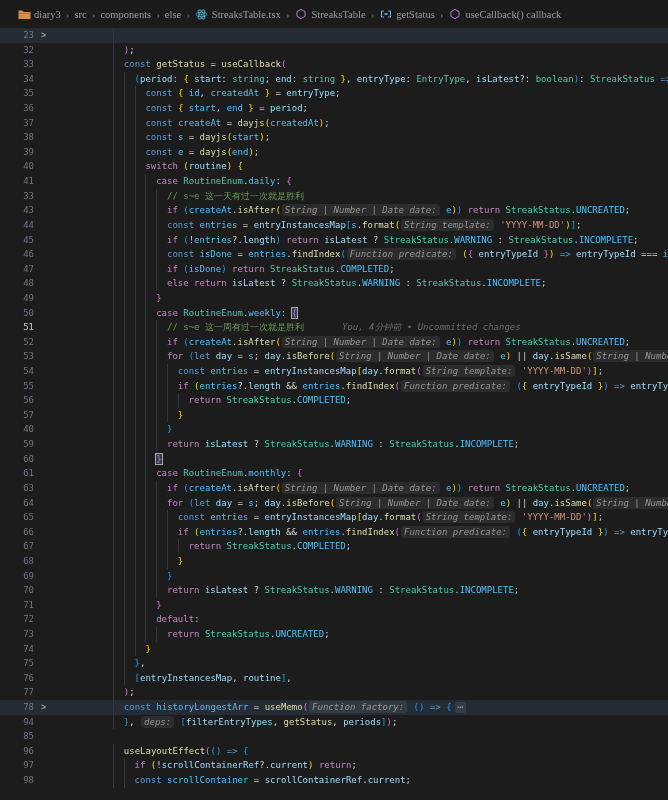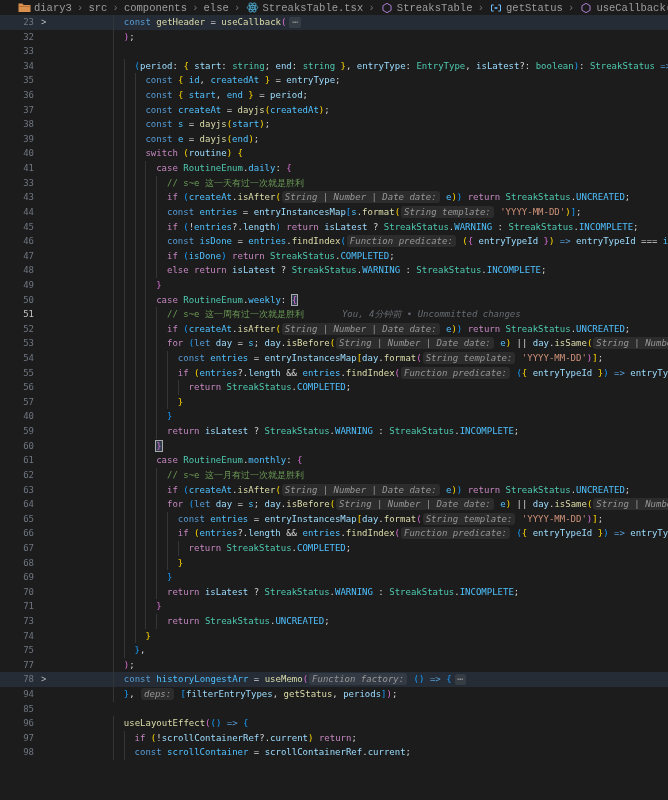--- a/index.html
+++ b/index.html
@@ -4,23 +4,23 @@
 <style>
   * { box-sizing: border-box; }
   html,body { margin:0; padding:0; }
   body {
     width:668px; height:800px; overflow:hidden;
     background:#1c1c1c;
     font-family:"DejaVu Sans Mono", monospace;
   }
   
   .breadcrumbs {
-    height:15px; display:flex; align-items:center;
+    height:28px; display:flex; align-items:center;
     padding-left:17px; background:#1b1b1b;
-    font-family:Liberation Mono, monospace;
+    font-family:Liberation Serif, serif;
     font-size:10.5px; color:#9d9d9d; white-space:nowrap;
   }
   .bc-item { display:inline-flex; align-items:center; cursor:pointer; }
   .bc-sep { color:#6f6f6f; margin:0 5px; font-size:11px; }
   .icon { display:inline-flex; width:14px; height:14px; align-items:center; justify-content:center; margin-right:3px; }
   .icon svg { display:block; }
   
   .code-area { position:relative; }
   .line { position:relative; height:14.62px; line-height:14.62px; white-space:pre; font-size:9px; color:#d4d4d4; }
   .line.hl { background:rgba(84,126,177,0.17); }
@@ -123,23 +123,23 @@
     <span class="bc-item">
       <span class="icon">
         <svg width="12" height="12" viewBox="0 0 16 16">
           <path d="M8 1.8 L13.4 4.9 V11.1 L8 14.2 L2.6 11.1 V4.9 Z" fill="none" stroke="#b180d7" stroke-width="1.3"></path>
         </svg>
       </span>
       <span>useCallback() callback</span>
     </span>
   </div>
 <div class="code-area">
-    <div class="line hl"><span class="num">23</span><span class="chev">&gt;</span><span class="g" style="left: 113px;"></span><span class="code" style="padding-left: 10.8px;"><span class="tk-decl">const </span><span class="tk-fn">getHeader</span><span class="tk-pun"> = </span><span class="tk-fn">useCallback</span><span class="tk-b2">(</span><span class="tk-fold">⋯</span></span></div>
+    <div class="line hl"><span class="num">23</span><span class="chev">&gt;</span><span class="g" style="left: 113px;"></span></div>
     <div class="line"><span class="num">32</span><span class="g" style="left: 113px;"></span><span class="code" style="padding-left: 10.8px;"><span class="tk-b2">)</span><span class="tk-pun">;</span></span></div>
-    <div class="line"><span class="num">33</span><span class="g" style="left: 113px;"></span></div>
+    <div class="line"><span class="num">33</span><span class="g" style="left: 113px;"></span><span class="code" style="padding-left: 10.8px;"><span class="tk-decl">const </span><span class="tk-fn">getStatus</span><span class="tk-pun"> = </span><span class="tk-fn">useCallback</span><span class="tk-b2">(</span></span></div>
     <div class="line"><span class="num">34</span><span class="g" style="left: 113px;"></span><span class="g" style="left: 123.8px;"></span><span class="code" style="padding-left: 21.6px;"><span class="tk-b3">(</span><span class="tk-var">period</span><span class="tk-pun">: </span><span class="tk-b1">{</span><span class="tk-pun"> </span><span class="tk-var">start</span><span class="tk-pun">: </span><span class="tk-type">string</span><span class="tk-pun">; </span><span class="tk-var">end</span><span class="tk-pun">: </span><span class="tk-type">string</span><span class="tk-pun"> </span><span class="tk-b1">}</span><span class="tk-pun">, </span><span class="tk-var">entryType</span><span class="tk-pun">: </span><span class="tk-type">EntryType</span><span class="tk-pun">, </span><span class="tk-var">isLatest</span><span class="tk-pun">?: </span><span class="tk-type">boolean</span><span class="tk-b3">)</span><span class="tk-pun">: </span><span class="tk-type">StreakStatus</span><span class="tk-pun"> </span><span class="tk-op">=&gt;</span></span></div>
     <div class="line"><span class="num">35</span><span class="g" style="left: 113px;"></span><span class="g" style="left: 123.8px;"></span><span class="g" style="left: 134.6px;"></span><span class="code" style="padding-left: 32.4px;"><span class="tk-decl">const </span><span class="tk-b1">{</span><span class="tk-cvar"> id</span><span class="tk-pun">,</span><span class="tk-cvar"> createdAt </span><span class="tk-b1">}</span><span class="tk-pun"> = </span><span class="tk-var">entryType</span><span class="tk-pun">;</span></span></div>
     <div class="line"><span class="num">36</span><span class="g" style="left: 113px;"></span><span class="g" style="left: 123.8px;"></span><span class="g" style="left: 134.6px;"></span><span class="code" style="padding-left: 32.4px;"><span class="tk-decl">const </span><span class="tk-b1">{</span><span class="tk-cvar"> start</span><span class="tk-pun">,</span><span class="tk-cvar"> end </span><span class="tk-b1">}</span><span class="tk-pun"> = </span><span class="tk-var">period</span><span class="tk-pun">;</span></span></div>
     <div class="line"><span class="num">37</span><span class="g" style="left: 113px;"></span><span class="g" style="left: 123.8px;"></span><span class="g" style="left: 134.6px;"></span><span class="code" style="padding-left: 32.4px;"><span class="tk-decl">const </span><span class="tk-cvar">createAt</span><span class="tk-pun"> = </span><span class="tk-fn">dayjs</span><span class="tk-b1">(</span><span class="tk-cvar">createdAt</span><span class="tk-b1">)</span><span class="tk-pun">;</span></span></div>
     <div class="line"><span class="num">38</span><span class="g" style="left: 113px;"></span><span class="g" style="left: 123.8px;"></span><span class="g" style="left: 134.6px;"></span><span class="code" style="padding-left: 32.4px;"><span class="tk-decl">const </span><span class="tk-cvar">s</span><span class="tk-pun"> = </span><span class="tk-fn">dayjs</span><span class="tk-b1">(</span><span class="tk-cvar">start</span><span class="tk-b1">)</span><span class="tk-pun">;</span></span></div>
     <div class="line"><span class="num">39</span><span class="g" style="left: 113px;"></span><span class="g" style="left: 123.8px;"></span><span class="g" style="left: 134.6px;"></span><span class="code" style="padding-left: 32.4px;"><span class="tk-decl">const </span><span class="tk-cvar">e</span><span class="tk-pun"> = </span><span class="tk-fn">dayjs</span><span class="tk-b1">(</span><span class="tk-cvar">end</span><span class="tk-b1">)</span><span class="tk-pun">;</span></span></div>
     <div class="line"><span class="num">40</span><span class="g" style="left: 113px;"></span><span class="g" style="left: 123.8px;"></span><span class="g" style="left: 134.6px;"></span><span class="code" style="padding-left: 32.4px;"><span class="tk-kw">switch</span><span class="tk-pun"> </span><span class="tk-b1">(</span><span class="tk-var">routine</span><span class="tk-b1">)</span><span class="tk-pun"> </span><span class="tk-b1">{</span></span></div>
     <div class="line"><span class="num">41</span><span class="g" style="left: 113px;"></span><span class="g" style="left: 123.8px;"></span><span class="g" style="left: 134.6px;"></span><span class="g" style="left: 145.4px;"></span><span class="code" style="padding-left: 43.2px;"><span class="tk-kw">case</span><span class="tk-pun"> </span><span class="tk-type">RoutineEnum</span><span class="tk-pun">.</span><span class="tk-cvar">daily</span><span class="tk-pun">: </span><span class="tk-b2">{</span></span></div>
     <div class="line"><span class="num">33</span><span class="g" style="left: 113px;"></span><span class="g" style="left: 123.8px;"></span><span class="g" style="left: 134.6px;"></span><span class="g" style="left: 145.4px;"></span><span class="g" style="left: 156.2px;"></span><span class="code" style="padding-left: 54px;"><span class="tk-com">// s~e 这一天有过一次就是胜利</span></span></div>
     <div class="line"><span class="num">43</span><span class="g" style="left: 113px;"></span><span class="g" style="left: 123.8px;"></span><span class="g" style="left: 134.6px;"></span><span class="g" style="left: 145.4px;"></span><span class="g" style="left: 156.2px;"></span><span class="code" style="padding-left: 54px;"><span class="tk-kw">if</span><span class="tk-pun"> </span><span class="tk-b3">(</span><span class="tk-cvar">createAt</span><span class="tk-pun">.</span><span class="tk-fn">isAfter</span><span class="tk-b1">(</span><span class="tk-inlay">String | Number | Date date:</span><span class="tk-pun"> </span><span class="tk-cvar">e</span><span class="tk-b1">)</span><span class="tk-b3">)</span><span class="tk-pun"> </span><span class="tk-kw">return</span><span class="tk-pun"> </span><span class="tk-type">StreakStatus</span><span class="tk-pun">.</span><span class="tk-cvar">UNCREATED</span><span class="tk-pun">;</span></span></div>
@@ -154,33 +154,34 @@
     <div class="line"><span class="num">52</span><span class="g" style="left: 113px;"></span><span class="g" style="left: 123.8px;"></span><span class="g" style="left: 134.6px;"></span><span class="g" style="left: 145.4px;"></span><span class="g" style="left: 156.2px;"></span><span class="code" style="padding-left: 54px;"><span class="tk-kw">if</span><span class="tk-pun"> </span><span class="tk-b3">(</span><span class="tk-cvar">createAt</span><span class="tk-pun">.</span><span class="tk-fn">isAfter</span><span class="tk-b1">(</span><span class="tk-inlay">String | Number | Date date:</span><span class="tk-pun"> </span><span class="tk-cvar">e</span><span class="tk-b1">)</span><span class="tk-b3">)</span><span class="tk-pun"> </span><span class="tk-kw">return</span><span class="tk-pun"> </span><span class="tk-type">StreakStatus</span><span class="tk-pun">.</span><span class="tk-cvar">UNCREATED</span><span class="tk-pun">;</span></span></div>
     <div class="line"><span class="num">53</span><span class="g" style="left: 113px;"></span><span class="g" style="left: 123.8px;"></span><span class="g" style="left: 134.6px;"></span><span class="g" style="left: 145.4px;"></span><span class="g" style="left: 156.2px;"></span><span class="code" style="padding-left: 54px;"><span class="tk-kw">for</span><span class="tk-pun"> </span><span class="tk-b3">(</span><span class="tk-decl">let </span><span class="tk-var">day</span><span class="tk-pun"> = </span><span class="tk-cvar">s</span><span class="tk-pun">; </span><span class="tk-var">day</span><span class="tk-pun">.</span><span class="tk-fn">isBefore</span><span class="tk-b1">(</span><span class="tk-inlay">String | Number | Date date:</span><span class="tk-pun"> </span><span class="tk-cvar">e</span><span class="tk-b1">)</span><span class="tk-pun"> || </span><span class="tk-var">day</span><span class="tk-pun">.</span><span class="tk-fn">isSame</span><span class="tk-b1">(</span><span class="tk-inlay">String | Number</span></span></div>
     <div class="line"><span class="num">54</span><span class="g" style="left: 113px;"></span><span class="g" style="left: 123.8px;"></span><span class="g" style="left: 134.6px;"></span><span class="g" style="left: 145.4px;"></span><span class="g" style="left: 156.2px;"></span><span class="g" style="left: 167px;"></span><span class="code" style="padding-left: 64.8px;"><span class="tk-decl">const </span><span class="tk-cvar">entries</span><span class="tk-pun"> = </span><span class="tk-var">entryInstancesMap</span><span class="tk-b1">[</span><span class="tk-var">day</span><span class="tk-pun">.</span><span class="tk-fn">format</span><span class="tk-b2">(</span><span class="tk-inlay">String template:</span><span class="tk-pun"> </span><span class="tk-str">'YYYY-MM-DD'</span><span class="tk-b2">)</span><span class="tk-b1">]</span><span class="tk-pun">;</span></span></div>
     <div class="line"><span class="num">55</span><span class="g" style="left: 113px;"></span><span class="g" style="left: 123.8px;"></span><span class="g" style="left: 134.6px;"></span><span class="g" style="left: 145.4px;"></span><span class="g" style="left: 156.2px;"></span><span class="g" style="left: 167px;"></span><span class="code" style="padding-left: 64.8px;"><span class="tk-kw">if</span><span class="tk-pun"> </span><span class="tk-b1">(</span><span class="tk-cvar">entries</span><span class="tk-pun">?.</span><span class="tk-var">length</span><span class="tk-pun"> &amp;&amp; </span><span class="tk-cvar">entries</span><span class="tk-pun">.</span><span class="tk-fn">findIndex</span><span class="tk-b2">(</span><span class="tk-inlay">Function predicate:</span><span class="tk-pun"> </span><span class="tk-b3">(</span><span class="tk-b1">{</span><span class="tk-var"> entryTypeId </span><span class="tk-b1">}</span><span class="tk-b3">)</span><span class="tk-pun"> </span><span class="tk-op">=&gt;</span><span class="tk-pun"> </span><span class="tk-var">entryTypeI</span></span></div>
     <div class="line"><span class="num">56</span><span class="g" style="left: 113px;"></span><span class="g" style="left: 123.8px;"></span><span class="g" style="left: 134.6px;"></span><span class="g" style="left: 145.4px;"></span><span class="g" style="left: 156.2px;"></span><span class="g" style="left: 167px;"></span><span class="g" style="left: 177.8px;"></span><span class="code" style="padding-left: 75.6px;"><span class="tk-kw">return</span><span class="tk-pun"> </span><span class="tk-type">StreakStatus</span><span class="tk-pun">.</span><span class="tk-cvar">COMPLETED</span><span class="tk-pun">;</span></span></div>
     <div class="line"><span class="num">57</span><span class="g" style="left: 113px;"></span><span class="g" style="left: 123.8px;"></span><span class="g" style="left: 134.6px;"></span><span class="g" style="left: 145.4px;"></span><span class="g" style="left: 156.2px;"></span><span class="g" style="left: 167px;"></span><span class="code" style="padding-left: 64.8px;"><span class="tk-b1">}</span></span></div>
     <div class="line"><span class="num">40</span><span class="g" style="left: 113px;"></span><span class="g" style="left: 123.8px;"></span><span class="g" style="left: 134.6px;"></span><span class="g" style="left: 145.4px;"></span><span class="g" style="left: 156.2px;"></span><span class="code" style="padding-left: 54px;"><span class="tk-b3">}</span></span></div>
     <div class="line"><span class="num">59</span><span class="g" style="left: 113px;"></span><span class="g" style="left: 123.8px;"></span><span class="g" style="left: 134.6px;"></span><span class="g" style="left: 145.4px;"></span><span class="g" style="left: 156.2px;"></span><span class="code" style="padding-left: 54px;"><span class="tk-kw">return</span><span class="tk-pun"> </span><span class="tk-var">isLatest</span><span class="tk-pun"> ? </span><span class="tk-type">StreakStatus</span><span class="tk-pun">.</span><span class="tk-cvar">WARNING</span><span class="tk-pun"> : </span><span class="tk-type">StreakStatus</span><span class="tk-pun">.</span><span class="tk-cvar">INCOMPLETE</span><span class="tk-pun">;</span></span></div>
     <div class="line"><span class="num">60</span><span class="g" style="left: 113px;"></span><span class="g" style="left: 123.8px;"></span><span class="g" style="left: 134.6px;"></span><span class="g" style="left: 145.4px;"></span><span class="code" style="padding-left: 43.2px;"><span class="tk-b2x">}</span></span></div>
     <div class="line"><span class="num">61</span><span class="g" style="left: 113px;"></span><span class="g" style="left: 123.8px;"></span><span class="g" style="left: 134.6px;"></span><span class="g" style="left: 145.4px;"></span><span class="code" style="padding-left: 43.2px;"><span class="tk-kw">case</span><span class="tk-pun"> </span><span class="tk-type">RoutineEnum</span><span class="tk-pun">.</span><span class="tk-cvar">monthly</span><span class="tk-pun">: </span><span class="tk-b2">{</span></span></div>
-    <div class="line"><span class="num">62</span><span class="g" style="left: 113px;"></span><span class="g" style="left: 123.8px;"></span><span class="g" style="left: 134.6px;"></span><span class="g" style="left: 145.4px;"></span><span class="g" style="left: 156.2px;"></span><span class="code" style="padding-left: 54px;"><span class="tk-com">// s~e 这一月有过一次就是胜利</span></span></div>
     <div class="line"><span class="num">63</span><span class="g" style="left: 113px;"></span><span class="g" style="left: 123.8px;"></span><span class="g" style="left: 134.6px;"></span><span class="g" style="left: 145.4px;"></span><span class="g" style="left: 156.2px;"></span><span class="code" style="padding-left: 54px;"><span class="tk-kw">if</span><span class="tk-pun"> </span><span class="tk-b3">(</span><span class="tk-cvar">createAt</span><span class="tk-pun">.</span><span class="tk-fn">isAfter</span><span class="tk-b1">(</span><span class="tk-inlay">String | Number | Date date:</span><span class="tk-pun"> </span><span class="tk-cvar">e</span><span class="tk-b1">)</span><span class="tk-b3">)</span><span class="tk-pun"> </span><span class="tk-kw">return</span><span class="tk-pun"> </span><span class="tk-type">StreakStatus</span><span class="tk-pun">.</span><span class="tk-cvar">UNCREATED</span><span class="tk-pun">;</span></span></div>
     <div class="line"><span class="num">64</span><span class="g" style="left: 113px;"></span><span class="g" style="left: 123.8px;"></span><span class="g" style="left: 134.6px;"></span><span class="g" style="left: 145.4px;"></span><span class="g" style="left: 156.2px;"></span><span class="code" style="padding-left: 54px;"><span class="tk-kw">for</span><span class="tk-pun"> </span><span class="tk-b3">(</span><span class="tk-decl">let </span><span class="tk-var">day</span><span class="tk-pun"> = </span><span class="tk-cvar">s</span><span class="tk-pun">; </span><span class="tk-var">day</span><span class="tk-pun">.</span><span class="tk-fn">isBefore</span><span class="tk-b1">(</span><span class="tk-inlay">String | Number | Date date:</span><span class="tk-pun"> </span><span class="tk-cvar">e</span><span class="tk-b1">)</span><span class="tk-pun"> || </span><span class="tk-var">day</span><span class="tk-pun">.</span><span class="tk-fn">isSame</span><span class="tk-b1">(</span><span class="tk-inlay">String | Number</span></span></div>
     <div class="line"><span class="num">65</span><span class="g" style="left: 113px;"></span><span class="g" style="left: 123.8px;"></span><span class="g" style="left: 134.6px;"></span><span class="g" style="left: 145.4px;"></span><span class="g" style="left: 156.2px;"></span><span class="g" style="left: 167px;"></span><span class="code" style="padding-left: 64.8px;"><span class="tk-decl">const </span><span class="tk-cvar">entries</span><span class="tk-pun"> = </span><span class="tk-var">entryInstancesMap</span><span class="tk-b1">[</span><span class="tk-var">day</span><span class="tk-pun">.</span><span class="tk-fn">format</span><span class="tk-b2">(</span><span class="tk-inlay">String template:</span><span class="tk-pun"> </span><span class="tk-str">'YYYY-MM-DD'</span><span class="tk-b2">)</span><span class="tk-b1">]</span><span class="tk-pun">;</span></span></div>
     <div class="line"><span class="num">66</span><span class="g" style="left: 113px;"></span><span class="g" style="left: 123.8px;"></span><span class="g" style="left: 134.6px;"></span><span class="g" style="left: 145.4px;"></span><span class="g" style="left: 156.2px;"></span><span class="g" style="left: 167px;"></span><span class="code" style="padding-left: 64.8px;"><span class="tk-kw">if</span><span class="tk-pun"> </span><span class="tk-b1">(</span><span class="tk-cvar">entries</span><span class="tk-pun">?.</span><span class="tk-var">length</span><span class="tk-pun"> &amp;&amp; </span><span class="tk-cvar">entries</span><span class="tk-pun">.</span><span class="tk-fn">findIndex</span><span class="tk-b2">(</span><span class="tk-inlay">Function predicate:</span><span class="tk-pun"> </span><span class="tk-b3">(</span><span class="tk-b1">{</span><span class="tk-var"> entryTypeId </span><span class="tk-b1">}</span><span class="tk-b3">)</span><span class="tk-pun"> </span><span class="tk-op">=&gt;</span><span class="tk-pun"> </span><span class="tk-var">entryTypeI</span></span></div>
     <div class="line"><span class="num">67</span><span class="g" style="left: 113px;"></span><span class="g" style="left: 123.8px;"></span><span class="g" style="left: 134.6px;"></span><span class="g" style="left: 145.4px;"></span><span class="g" style="left: 156.2px;"></span><span class="g" style="left: 167px;"></span><span class="g" style="left: 177.8px;"></span><span class="code" style="padding-left: 75.6px;"><span class="tk-kw">return</span><span class="tk-pun"> </span><span class="tk-type">StreakStatus</span><span class="tk-pun">.</span><span class="tk-cvar">COMPLETED</span><span class="tk-pun">;</span></span></div>
     <div class="line"><span class="num">68</span><span class="g" style="left: 113px;"></span><span class="g" style="left: 123.8px;"></span><span class="g" style="left: 134.6px;"></span><span class="g" style="left: 145.4px;"></span><span class="g" style="left: 156.2px;"></span><span class="g" style="left: 167px;"></span><span class="code" style="padding-left: 64.8px;"><span class="tk-b1">}</span></span></div>
     <div class="line"><span class="num">69</span><span class="g" style="left: 113px;"></span><span class="g" style="left: 123.8px;"></span><span class="g" style="left: 134.6px;"></span><span class="g" style="left: 145.4px;"></span><span class="g" style="left: 156.2px;"></span><span class="code" style="padding-left: 54px;"><span class="tk-b3">}</span></span></div>
     <div class="line"><span class="num">70</span><span class="g" style="left: 113px;"></span><span class="g" style="left: 123.8px;"></span><span class="g" style="left: 134.6px;"></span><span class="g" style="left: 145.4px;"></span><span class="g" style="left: 156.2px;"></span><span class="code" style="padding-left: 54px;"><span class="tk-kw">return</span><span class="tk-pun"> </span><span class="tk-var">isLatest</span><span class="tk-pun"> ? </span><span class="tk-type">StreakStatus</span><span class="tk-pun">.</span><span class="tk-cvar">WARNING</span><span class="tk-pun"> : </span><span class="tk-type">StreakStatus</span><span class="tk-pun">.</span><span class="tk-cvar">INCOMPLETE</span><span class="tk-pun">;</span></span></div>
     <div class="line"><span class="num">71</span><span class="g" style="left: 113px;"></span><span class="g" style="left: 123.8px;"></span><span class="g" style="left: 134.6px;"></span><span class="g" style="left: 145.4px;"></span><span class="code" style="padding-left: 43.2px;"><span class="tk-b2">}</span></span></div>
+    <div class="line"><span class="num">72</span><span class="g" style="left: 113px;"></span><span class="g" style="left: 123.8px;"></span><span class="g" style="left: 134.6px;"></span><span class="g" style="left: 145.4px;"></span><span class="code" style="padding-left: 43.2px;"><span class="tk-kw">default</span><span class="tk-pun">:</span></span></div>
     <div class="line"><span class="num">73</span><span class="g" style="left: 113px;"></span><span class="g" style="left: 123.8px;"></span><span class="g" style="left: 134.6px;"></span><span class="g" style="left: 145.4px;"></span><span class="g" style="left: 156.2px;"></span><span class="code" style="padding-left: 54px;"><span class="tk-kw">return</span><span class="tk-pun"> </span><span class="tk-type">StreakStatus</span><span class="tk-pun">.</span><span class="tk-cvar">UNCREATED</span><span class="tk-pun">;</span></span></div>
     <div class="line"><span class="num">74</span><span class="g" style="left: 113px;"></span><span class="g" style="left: 123.8px;"></span><span class="g" style="left: 134.6px;"></span><span class="code" style="padding-left: 32.4px;"><span class="tk-b1">}</span></span></div>
     <div class="line"><span class="num">75</span><span class="g" style="left: 113px;"></span><span class="g" style="left: 123.8px;"></span><span class="code" style="padding-left: 21.6px;"><span class="tk-b3">}</span><span class="tk-pun">,</span></span></div>
+    <div class="line"><span class="num">76</span><span class="g" style="left: 113px;"></span><span class="g" style="left: 123.8px;"></span><span class="code" style="padding-left: 21.6px;"><span class="tk-b3">[</span><span class="tk-var">entryInstancesMap</span><span class="tk-pun">, </span><span class="tk-var">routine</span><span class="tk-b3">]</span><span class="tk-pun">,</span></span></div>
     <div class="line"><span class="num">77</span><span class="g" style="left: 113px;"></span><span class="code" style="padding-left: 10.8px;"><span class="tk-b2">)</span><span class="tk-pun">;</span></span></div>
     <div class="line hl"><span class="num">78</span><span class="chev">&gt;</span><span class="g" style="left: 113px;"></span><span class="code" style="padding-left: 10.8px;"><span class="tk-decl">const </span><span class="tk-cvar">historyLongestArr</span><span class="tk-pun"> = </span><span class="tk-fn">useMemo</span><span class="tk-b2">(</span><span class="tk-inlay">Function factory:</span><span class="tk-pun"> </span><span class="tk-b3">()</span><span class="tk-pun"> </span><span class="tk-op">=&gt;</span><span class="tk-pun"> </span><span class="tk-b3">{</span><span class="tk-fold">⋯</span></span></div>
     <div class="line"><span class="num">94</span><span class="g" style="left: 113px;"></span><span class="code" style="padding-left: 10.8px;"><span class="tk-b3">}</span><span class="tk-pun">, </span><span class="tk-inlay">deps:</span><span class="tk-pun"> </span><span class="tk-b3">[</span><span class="tk-var">filterEntryTypes</span><span class="tk-pun">, </span><span class="tk-fn">getStatus</span><span class="tk-pun">, </span><span class="tk-var">periods</span><span class="tk-b3">]</span><span class="tk-b2">)</span><span class="tk-pun">;</span></span></div>
     <div class="line"><span class="num">85</span><span class="code" style="padding-left: 0px;"></span></div>
     <div class="line"><span class="num">96</span><span class="g" style="left: 113px;"></span><span class="code" style="padding-left: 10.8px;"><span class="tk-fn">useLayoutEffect</span><span class="tk-b2">(</span><span class="tk-b3">()</span><span class="tk-pun"> </span><span class="tk-op">=&gt;</span><span class="tk-pun"> </span><span class="tk-b3">{</span></span></div>
     <div class="line"><span class="num">97</span><span class="g" style="left: 113px;"></span><span class="g" style="left: 123.8px;"></span><span class="code" style="padding-left: 21.6px;"><span class="tk-kw">if</span><span class="tk-pun"> </span><span class="tk-b1">(</span><span class="tk-pun">!</span><span class="tk-var">scrollContainerRef</span><span class="tk-pun">?.</span><span class="tk-var">current</span><span class="tk-b1">)</span><span class="tk-pun"> </span><span class="tk-kw">return</span><span class="tk-pun">;</span></span></div>
     <div class="line"><span class="num">98</span><span class="g" style="left: 113px;"></span><span class="g" style="left: 123.8px;"></span><span class="code" style="padding-left: 21.6px;"><span class="tk-decl">const </span><span class="tk-cvar">scrollContainer</span><span class="tk-pun"> = </span><span class="tk-var">scrollContainerRef</span><span class="tk-pun">.</span><span class="tk-var">current</span><span class="tk-pun">;</span></span></div>
   </div>
 
 </body></html>

